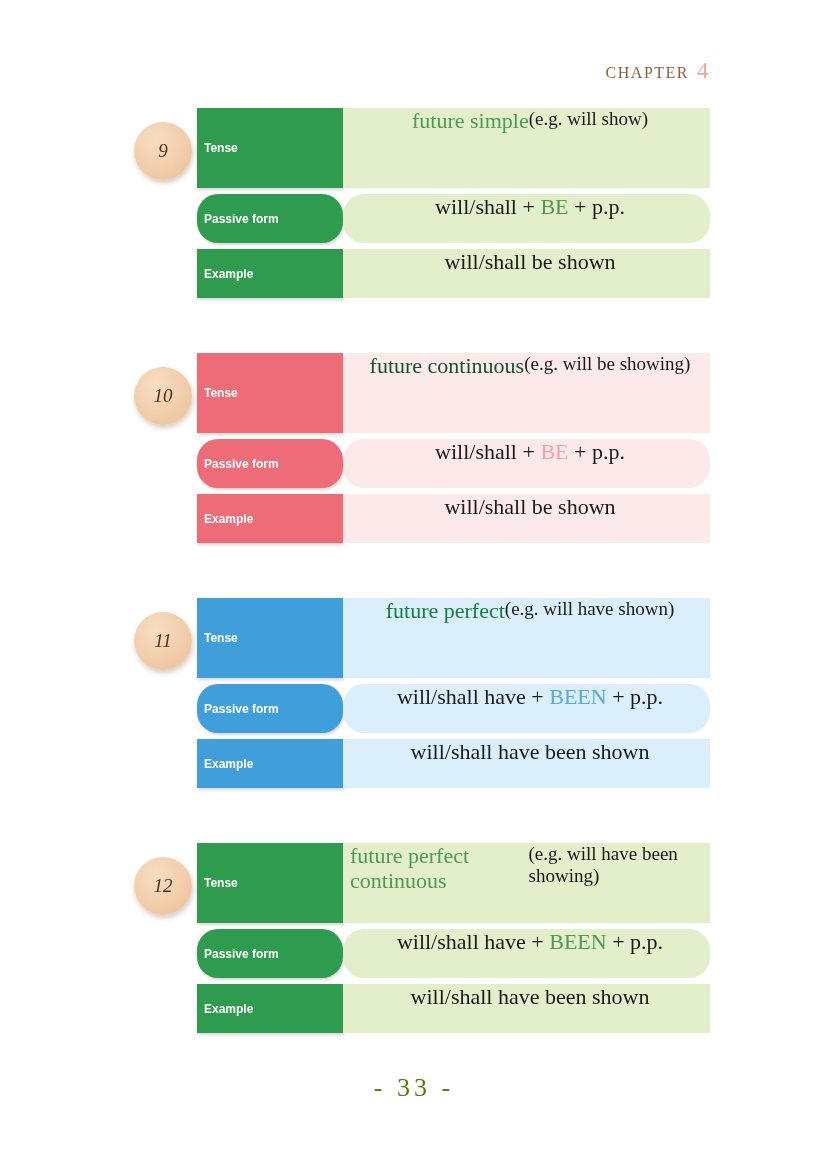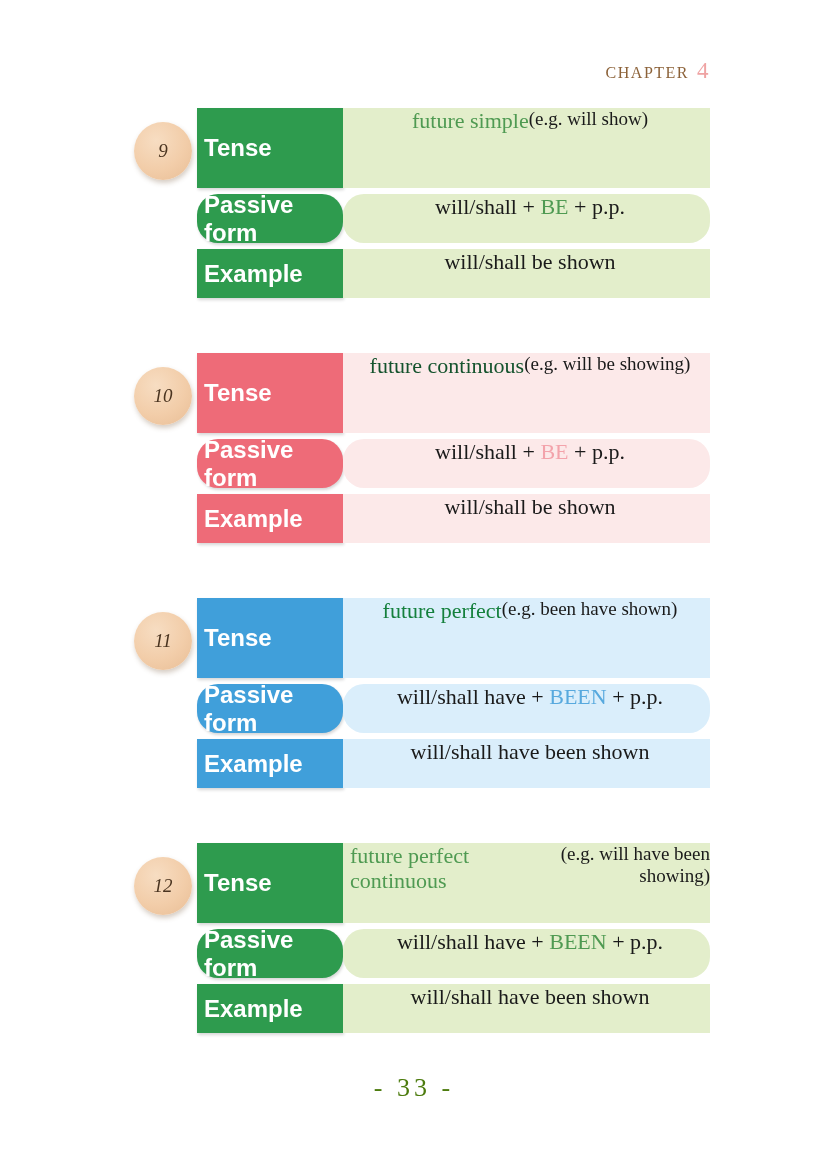--- a/index.html
+++ b/index.html
@@ -79,21 +79,21 @@
     display: flex;
     margin-bottom: 6px;
   }
   .row:last-child { margin-bottom: 4px; border-radius: 7px; }
 
   .cell-label {
     width: 146px;
     flex: 0 0 146px;
     color: #ffffff;
     font-weight: bold;
-    font-size: 24px;
+    font-size: 12px;
     font-family: "Liberation Sans", sans-serif;
     display: flex;
     align-items: center;
     padding-left: 7px;
     box-sizing: border-box;
     box-shadow: 1px 2px 3px rgba(0,0,0,0.16);
   }
   .cell-body {
     flex: 1 1 auto;
     padding: 0 0 0 7px;
@@ -116,21 +116,20 @@
 
   .tense-name {
     font-size: 22px;
     line-height: 1.15;
     margin-bottom: 3px;
   }
   .tense-eg {
     font-size: 19px;
     line-height: 1.15;
     color: #1a1a1a;
-    text-align: right;
   }
 
   .aux { color: #1a1a1a; }
 
   
   .theme-green .cell-label { background: #2e9b4e; }
   .theme-green .cell-body  { background: #e3eecb; }
   .theme-green .tense-name { color: #4f9a52; }
   .theme-green .kw         { color: #4f9a52; }
 
@@ -212,21 +211,21 @@
     </div>
   </div>
 
   <div class="block theme-blue">
     <div class="badge">11</div>
     <div class="table">
       <div class="row row-tense">
         <div class="cell-label">Tense</div>
         <div class="cell-body">
           <span class="tense-name">future perfect</span>
-          <span class="tense-eg">(e.g. been have shown)</span>
+          <span class="tense-eg">(e.g. will have shown)</span>
         </div>
       </div>
       <div class="row row-passive">
         <div class="cell-label">Passive form</div>
         <div class="cell-body">
           <span><span class="aux">will/shall have  +  </span><span class="kw">BEEN</span><span class="aux">  +  p.p.</span></span>
         </div>
       </div>
       <div class="row row-example">
         <div class="cell-label">Example</div>

